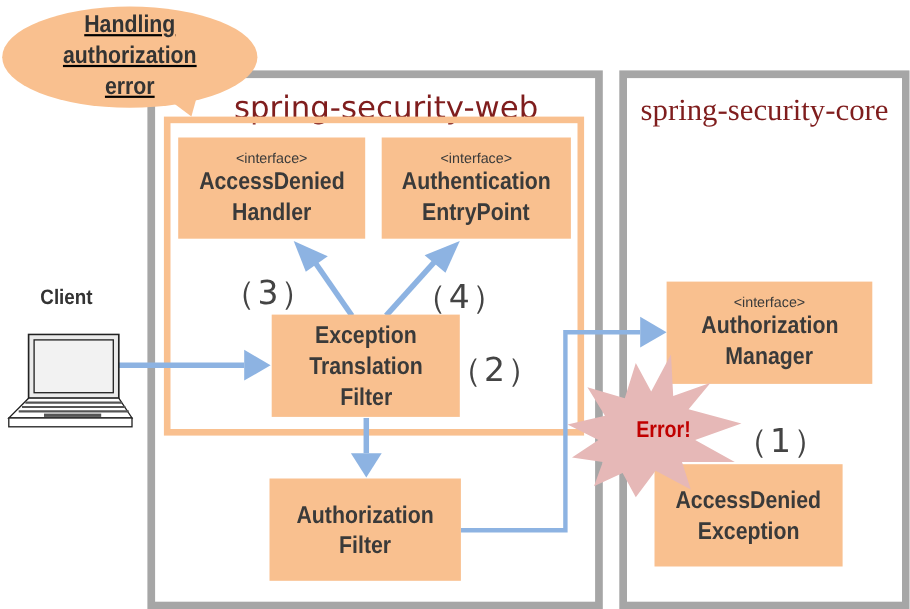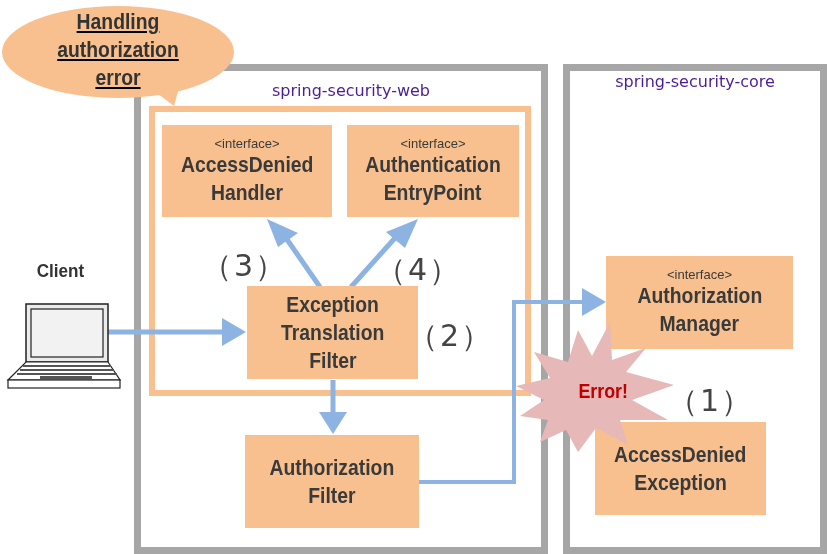--- a/index.html
+++ b/index.html
@@ -1,42 +1,42 @@
 <!DOCTYPE html>
 <html><head>
 <meta charset="utf-8">
 <style>
   html, body { margin: 0; padding: 0; background: #ffffff; }
   body { width: 827px; height: 554px; position: relative; overflow: hidden;
          font-family: "Liberation Sans", sans-serif; }
   .abs { position: absolute; }
   .module { position: absolute; border: 7px solid #a6a6a6; background: #ffffff; box-sizing: border-box; }
   .module-title { position: absolute; left: 0; right: 0; text-align: center;
-                  font-family: "DejaVu Sans", sans-serif; font-size: 16px; color: #4c1d95; }
+                  font-family: "DejaVu Sans", sans-serif; font-size: 28px; color: #7f1d1d; }
   .handler-frame { position: absolute; border: 6px solid #f9c08f; box-sizing: border-box; }
   .box { position: absolute; background: #f9c08f; display: flex; flex-direction: column;
          align-items: center; justify-content: center; text-align: center; color: #3a3a3a; box-sizing: border-box; }
   .box .stereo { font-family: "Liberation Sans Narrow", "Liberation Sans", sans-serif; font-size: 13px; line-height: 15px; color: #3a3a3a; }
   .box .name { font-family: "Liberation Sans", sans-serif; font-weight: bold; font-size: 22px; line-height: 28px;
                transform: scaleX(0.88); white-space: nowrap; }
   .step { position: absolute; font-family: "DejaVu Sans", sans-serif; font-size: 30px; color: #444; letter-spacing: 2px; }
   .client-label { position: absolute; font-weight: bold; font-size: 19px; color: #333; transform: scaleX(0.9); }
   svg.overlay { position: absolute; left: 0; top: 0; }
   .bubble-text { position: absolute; text-align: center; font-weight: bold; font-size: 22px; line-height: 28px;
                  color: #333; transform: scaleX(0.88); }
   .error-text { position: absolute; font-weight: bold; font-size: 21px; color: #c00000; transform: scaleX(0.85); }
 </style>
 </head>
 <body>
 
 <div class="module" style="left:134px; top:64px; width:414px; height:490px;">
   <div class="module-title" style="top:10px; left:20px;">spring-security-web</div>
 </div>
 <div class="module" style="left:563px; top:64px; width:264px; height:490px;">
-  <div class="module-title" style="top:1px;">spring-security-core</div>
+  <div class="module-title" style="top:14px;font-family:Liberation Serif, serif;">spring-security-core</div>
 </div>
 
 <div class="handler-frame" style="left:149px; top:106px; width:382px; height:290px;"></div>
 
 <svg class="overlay" width="827" height="554">
   <defs>
     <marker id="ah" markerWidth="10" markerHeight="10" refX="6" refY="5" orient="auto" markerUnits="userSpaceOnUse" viewBox="0 0 10 10">
       <path d="M0,0 L10,5 L0,10 z" fill="#8db3e2"></path>
     </marker>
   </defs>

